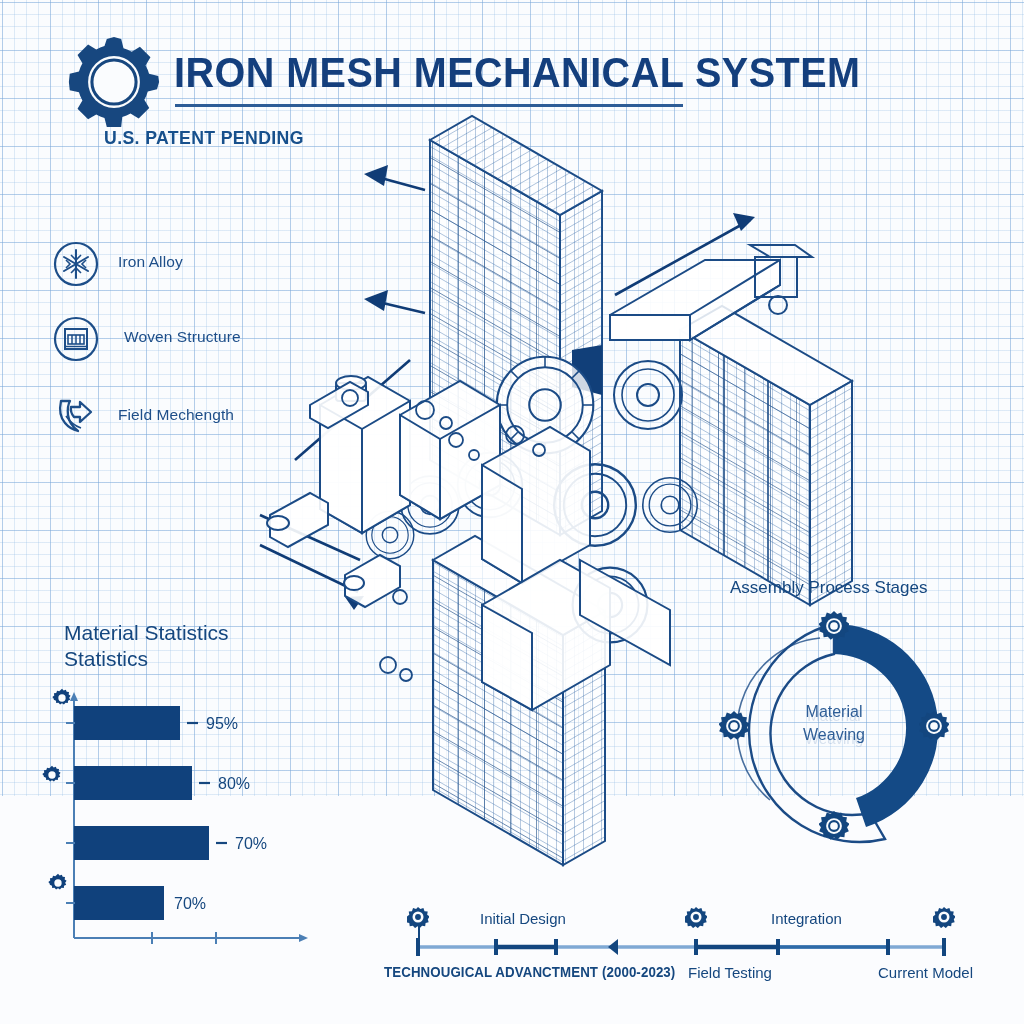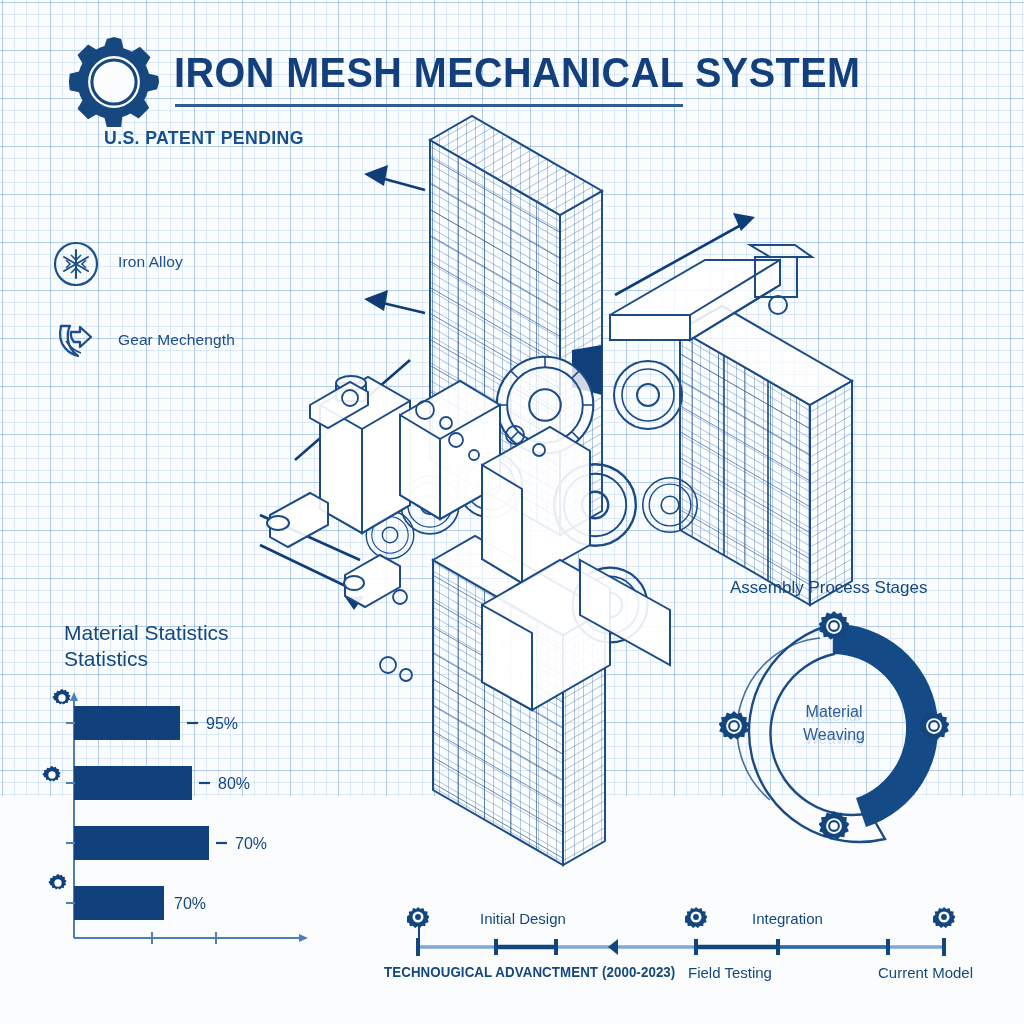--- a/index.html
+++ b/index.html
@@ -109,29 +109,43 @@
         <g stroke="#1d4e89" stroke-width="1.6" fill="none">
           <path d="M19 15 l5 5 5-5"></path>
             <path d="M19 33 l5-5 5 5"></path>
           <path d="M14 20 l4 4 -4 4"></path>
             <path d="M34 20 l-4 4 4 4"></path>
         </g>
       </svg>
       <div class="lbl">Iron Alloy</div>
     </div>
 
+    <div class="feature f2">
+      <svg class="ic" viewBox="0 0 48 48">
+        <circle cx="24" cy="24" r="21" fill="none" stroke="#1d4e89" stroke-width="2.2"></circle>
+        <rect x="13" y="14" width="22" height="20" fill="none" stroke="#1d4e89" stroke-width="2"></rect>
+        <rect x="16" y="20" width="16" height="9" fill="none" stroke="#1d4e89" stroke-width="1.6"></rect>
+        <g stroke="#1d4e89" stroke-width="1.5">
+          <line x1="20" y1="20" x2="20" y2="29"></line>
+          <line x1="24" y1="20" x2="24" y2="29"></line>
+          <line x1="28" y1="20" x2="28" y2="29"></line>
+          <line x1="13" y1="31.5" x2="35" y2="31.5"></line>
+        </g>
+      </svg>
+      <div class="lbl">Woven Structure</div>
+    </div>
 
 
     <div class="feature f4">
       <svg class="ic" viewBox="0 0 48 48">
         <path d="M9 11 q-3 14 4 22 q5 6 13 8 q-9 -7 -10 -16 q-1 -9 2 -14 z" fill="none" stroke="#1d4e89" stroke-width="2.3" stroke-linejoin="round"></path>
         <path d="M19 17 h9 v-5 l11 10 -11 10 v-5 h-6 q-4 -5 -3 -10 z" fill="none" stroke="#1d4e89" stroke-width="2.3" stroke-linejoin="round"></path>
         <path d="M14 26 q6 9 15 12" fill="none" stroke="#1d4e89" stroke-width="1.6"></path>
       </svg>
-      <div class="lbl">Gear Mechength</div>
+      <div class="lbl">Field Mechength</div>
     </div>
   </div>
 
   <svg id="machine" viewBox="0 0 610 790">
     <defs>
       <pattern id="meshfine" width="9" height="9" patternUnits="userSpaceOnUse" patternTransform="skewY(-30)">
         <path d="M0 0 H9 M0 0 V9" stroke="#2f63a4" stroke-width="0.7" fill="none"></path>
       </pattern>
       <pattern id="meshfine2" width="9" height="9" patternUnits="userSpaceOnUse" patternTransform="skewY(30)">
         <path d="M0 0 H9 M0 0 V9" stroke="#2f63a4" stroke-width="0.7" fill="none"></path>
@@ -370,21 +384,21 @@
     </svg>
     <svg class="dg" style="left:9px;top:133px;" viewBox="0 0 32 32">
       <path fill="#13467f" d="M16 0l3.4 3.1 4.3-1.4 1.6 4.3 4.5.6-.8 4.5 3.6 2.7-2.7 3.6 1.9 4.2-4.2 1.9-.5 4.5-4.5-.6-3.1 3.3-3.5-2.8-3.5 2.8-3.1-3.3-4.5.6-.5-4.5L.2 21.6l1.9-4.2L-.6 13.8l3.6-2.7-.8-4.5 4.5-.6 1.6-4.3 4.3 1.4z"></path>
       <circle cx="16" cy="16" r="8.4" fill="#fafcfe"></circle>
       <circle cx="16" cy="16" r="5.2" fill="none" stroke="#13467f" stroke-width="2.2"></circle>
     </svg>
   </div>
 
   <div id="timeline">
     <div class="tl-top" style="left:84px;top:14px;">Initial Design</div>
-    <div class="tl-top" style="left:341px;top:14px;padding-left:15px;">Integration</div>
+    <div class="tl-top" style="left:360px;top:14px;padding-left:15px;">Integration</div>
 
     <svg style="position:absolute;left:0;top:40px;width:570px;height:22px;" viewBox="0 0 570 22">
       <line x1="22" y1="11" x2="548" y2="11" stroke="#7fa9d4" stroke-width="3.4"></line>
 
       <line x1="100" y1="11" x2="160" y2="11" stroke="#12467f" stroke-width="4.6"></line>
       <line x1="300" y1="11" x2="382" y2="11" stroke="#12467f" stroke-width="4.6"></line>
       <line x1="382" y1="11" x2="492" y2="11" stroke="#2e6ba8" stroke-width="3.6"></line>
 
       <g stroke="#12467f" stroke-width="4">
         <line x1="22" y1="2" x2="22" y2="20"></line>

